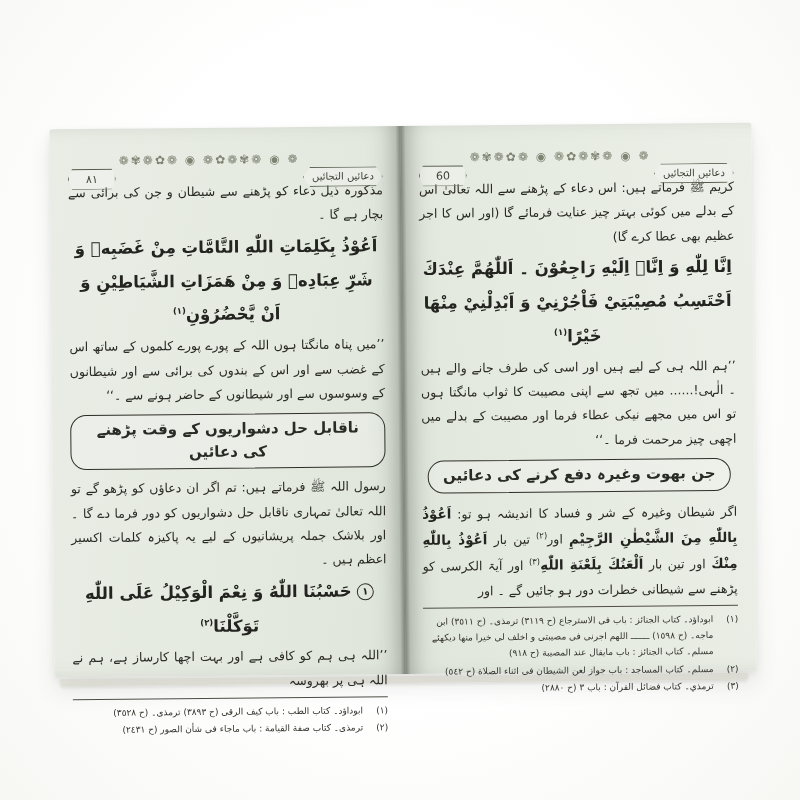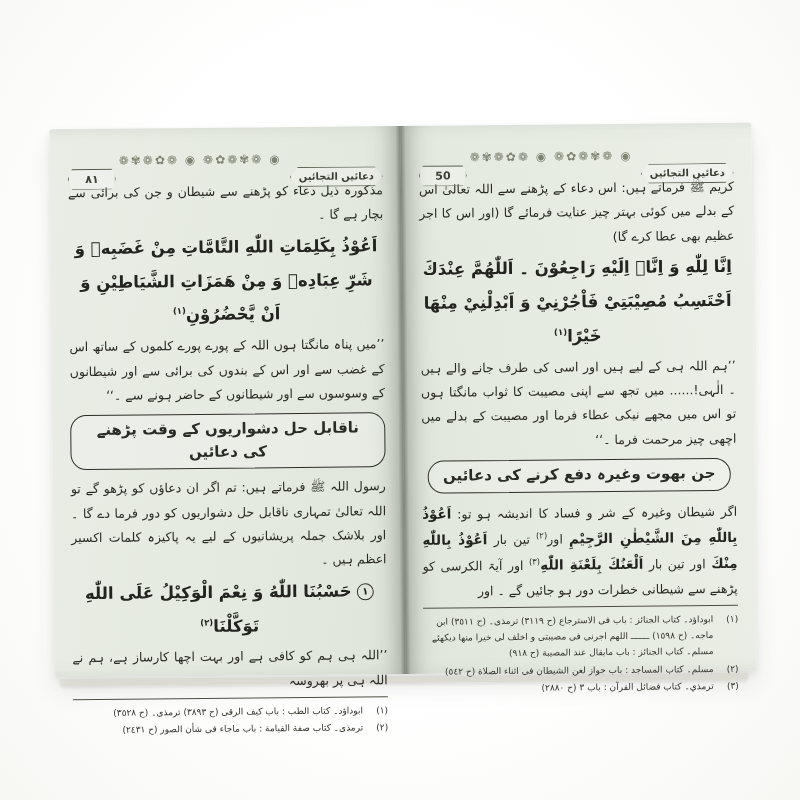--- a/index.html
+++ b/index.html
@@ -45,21 +45,21 @@
     border-radius:0 0 4px 4px;
     box-shadow:0 2px 3px rgba(90,90,80,0.12);
   }
   
   .head-band{
     display:flex;align-items:center;gap:3px;direction:ltr;
     height:24px;margin:4px 0 8px 0;color:#565b4c;
   }
   .badge{
     border:1.2px solid #565b4c;background:rgba(255,255,255,0.25);
-    font-size:10px;font-weight:bold;line-height:1;
+    font-size:10px;font-weight:normal;line-height:1;
     padding:4px 8px;white-space:nowrap;
     clip-path:polygon(0 50%,9% 0,91% 0,100% 50%,91% 100%,9% 100%);
     text-align:center;color:#3c4035;margin-top:36px;
   }
   .badge.num{min-width:30px;font-size:11px;}
   .orn{
     flex:1;overflow:hidden;white-space:nowrap;text-align:center;
     font-size:12px;letter-spacing:2px;color:#6c715f;opacity:.85;
   }
   
@@ -130,21 +130,21 @@
       </div>
       <div class="fn-item">
         <span class="fn-marker">(٢)</span>
         <span class="fn-text">ترمذى۔ كتاب صفة القيامة : باب ماجاء فى شأن الصور (ح ٢٤٣١)</span>
       </div>
     </div>
   </div>
 
   <div class="page page-right">
     <div class="head-band">
-      <span class="badge num">50</span>
+      <span class="badge num">60</span>
       <span class="orn">❁✾❁✿❁ ◉ ❁✿❁✾❁ ◉ ❁✿❁✾❁</span>
       <span class="badge">دعائیں التجائیں</span>
     </div>
 
     <p class="urdu">کریم ﷺ فرماتے ہیں: اس دعاء کے پڑھنے سے اللہ تعالیٰ اس کے بدلے میں کوئی بہتر چیز عنایت فرمائے گا (اور اس کا اجر عظیم بھی عطا کرے گا)</p>
 
     <p class="arabic"><span>اِنَّا لِلّٰهِ وَ اِنَّاۤ اِلَيْهِ رَاجِعُوْنَ ۔ اَللّٰهُمَّ عِنْدَكَ اَحْتَسِبُ مُصِيْبَتِيْ فَاْجُرْنِيْ وَ اَبْدِلْنِيْ مِنْهَا خَيْرًا</span><sup class="ref">(١)</sup></p>
 
     <p class="urdu quote">’’ہم اللہ ہی کے لیے ہیں اور اسی کی طرف جانے والے ہیں ۔ الٰہی!...... میں تجھ سے اپنی مصیبت کا ثواب مانگتا ہوں تو اس میں مجھے نیکی عطاء فرما اور مصیبت کے بدلے میں اچھی چیز مرحمت فرما ۔‘‘</p>
 

